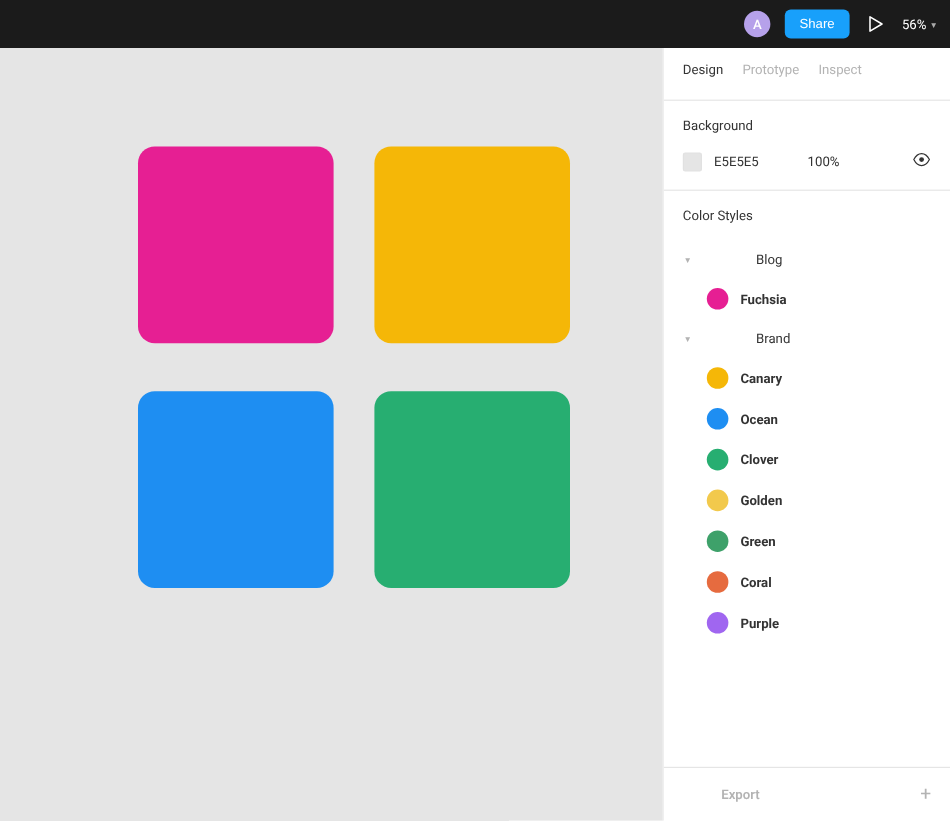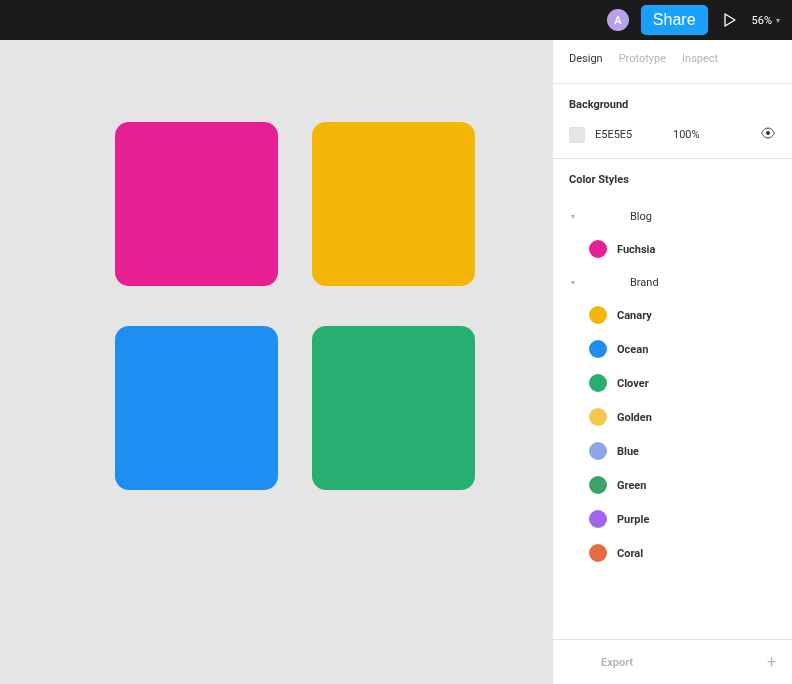--- a/index.html
+++ b/index.html
@@ -15,21 +15,21 @@
     gap: 12px;
   }
   .avatar {
     width: 22px; height: 22px; border-radius: 50%;
     background: #b6a1ea;
     color: #fff; font-size: 11px; font-weight: 500;
     display: flex; align-items: center; justify-content: center;
   }
   .share-btn {
     background: #18a0fb; color:#fff; border:none; border-radius:5px;
-    padding: 6px 12px; font-size:16px; font-weight:500; cursor:pointer;
+    padding: 6px 12px; font-size:11px; font-weight:500; cursor:pointer;
   }
   .play-icon svg { display:block; }
   .play-icon { display:flex; align-items:center; cursor:pointer; padding:4px;}
   .zoom { color:#fff; font-size:11px; display:flex; align-items:center; gap:4px; cursor:pointer;}
   .zoom .chev { font-size:8px; color:#aaa;}
   
   .main {
     display:flex;
     height: calc(684px - 40px);
   }
@@ -68,21 +68,21 @@
     padding-bottom:10px;
   }
   .tab.active { color:#333; }
   
   .section {
     padding: 14px 16px;
     border-bottom:1px solid #e5e5e5;
   }
   .section-title {
     font-size:11px;
-    font-weight:700;
+    font-weight:400;
     color:#333;
     margin-bottom:14px;
   }
   .bg-row {
     display:flex;
     align-items:center;
     gap:10px;
   }
   .swatch-sq {
     width:16px; height:16px; border-radius:2px;
@@ -216,34 +216,30 @@
           </div>
           <div class="style-row">
             <div class="style-swatch" style="background: rgb(39, 174, 113);"></div>
             <div class="style-name">Clover</div>
           </div>
           <div class="style-row">
             <div class="style-swatch" style="background: rgb(242, 201, 76);"></div>
             <div class="style-name">Golden</div>
           </div>
           <div class="style-row">
-            <div class="style-swatch" style="background: rgb(141, 166, 234);"></div>
-            <div class="style-name">Blue</div>
-          </div>
-          <div class="style-row">
             <div class="style-swatch" style="background: rgb(62, 161, 106);"></div>
             <div class="style-name">Green</div>
           </div>
           <div class="style-row">
+            <div class="style-swatch" style="background: rgb(230, 107, 63);"></div>
+            <div class="style-name">Coral</div>
+          </div>
+          <div class="style-row">
             <div class="style-swatch" style="background: rgb(160, 102, 240);"></div>
             <div class="style-name">Purple</div>
-          </div>
-          <div class="style-row">
-            <div class="style-swatch" style="background: rgb(230, 107, 63);"></div>
-            <div class="style-name">Coral</div>
           </div>
         </div>
     </div>
 
     <div class="export-section">
       <div class="export-title">Export</div>
       <div class="plus">+</div>
     </div>
 
   </div>

